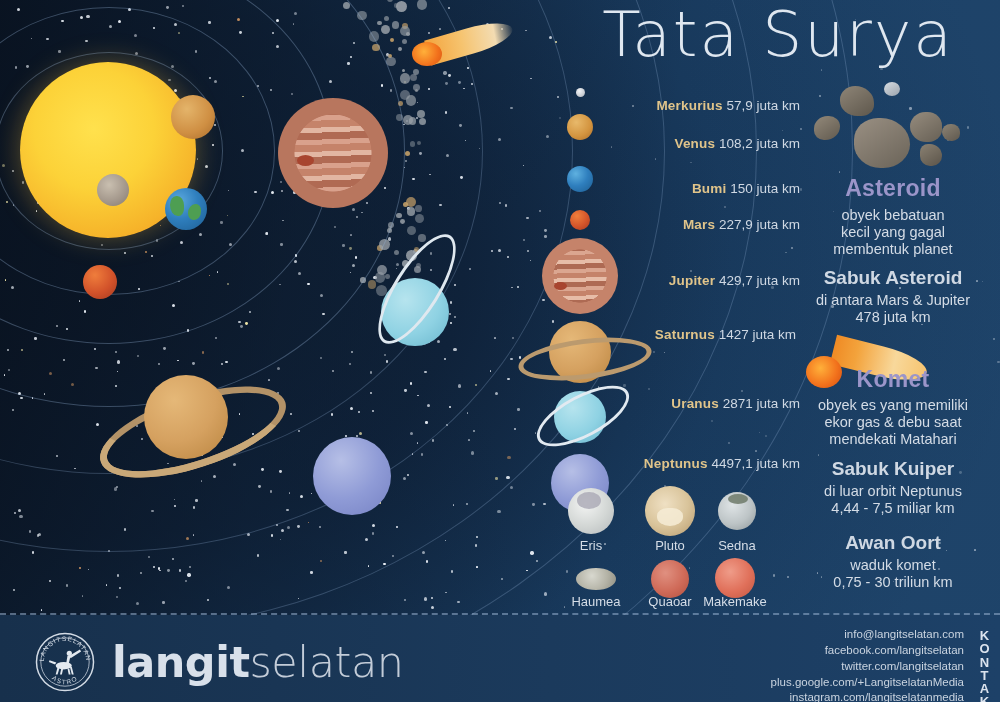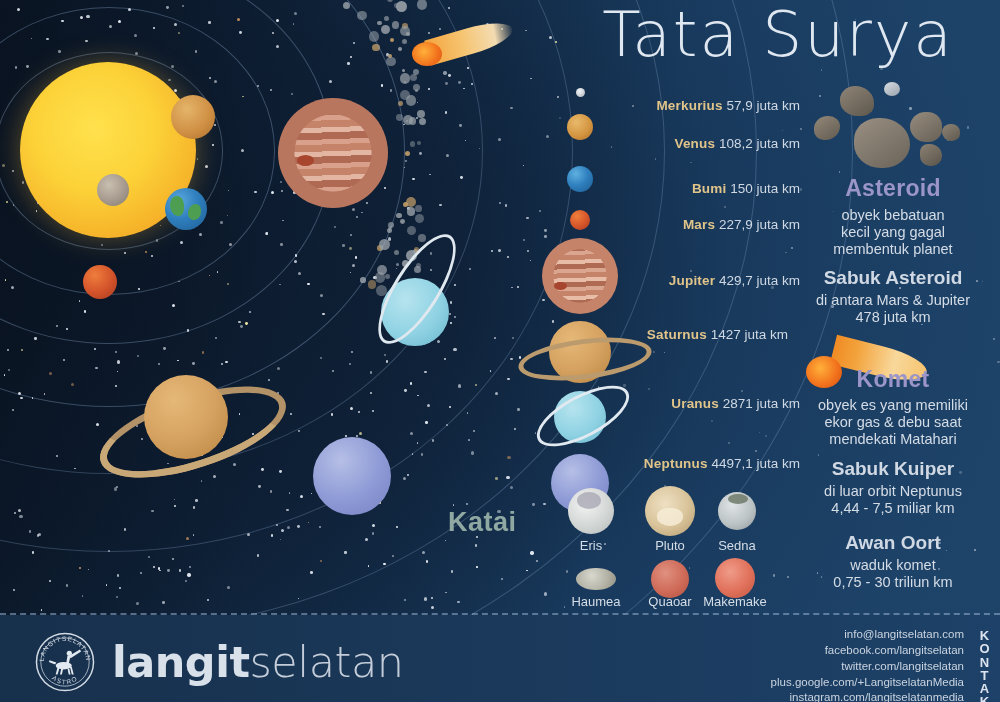--- a/index.html
+++ b/index.html
@@ -763,21 +763,21 @@
       <div class="prow" style="right: 0px; top: 50px; text-align: right;"><span class="nm">Venus</span><span class="ds"> 108,2 juta km</span></div>
       <div class="picon" style="left: 27px; top: 28px; width: 26px; height: 26px; background: radial-gradient(circle at 36% 32%, rgb(232, 185, 107), rgb(211, 148, 63) 58%, rgb(171, 109, 42) 100%);"></div>
       <div class="prow" style="right: 0px; top: 95px; text-align: right;"><span class="nm">Bumi</span><span class="ds"> 150 juta km</span></div>
       <div class="picon" style="left: 27px; top: 80px; width: 26px; height: 26px; background: radial-gradient(circle at 34% 30%, rgb(95, 177, 224), rgb(47, 127, 190) 48%, rgb(29, 93, 146) 100%);"></div>
       <div class="prow" style="right: 0px; top: 131px; text-align: right;"><span class="nm">Mars</span><span class="ds"> 227,9 juta km</span></div>
       <div class="picon" style="left: 30px; top: 124px; width: 20px; height: 20px; background: radial-gradient(circle at 35% 30%, rgb(240, 127, 60), rgb(212, 84, 42) 55%, rgb(166, 58, 32) 100%);"></div>
       <div class="prow" style="right: 0px; top: 187px; text-align: right;"><span class="nm">Jupiter</span><span class="ds"> 429,7 juta km</span></div>
       <div class="picon" style="left: 2px; top: 152px; width: 76px; height: 76px; background: rgb(197, 131, 106);"></div>
       <div class="picon" style="left: 2px; top: 152px; width: 76px; height: 76px; overflow: hidden; background: repeating-linear-gradient(178deg, rgb(197, 131, 106) 0px, rgb(197, 131, 106) 5px, rgb(231, 189, 168) 5px, rgb(231, 189, 168) 9px, rgb(174, 106, 83) 9px, rgb(174, 106, 83) 14px, rgb(219, 166, 144) 14px, rgb(219, 166, 144) 18px); mask: radial-gradient(circle, rgb(0, 0, 0) 49%, transparent 50%);"></div>
       <div class="picon" style="left: 14px; top: 196px; width: 13px; height: 8px; background: rgb(168, 69, 47);"></div>
-      <div class="prow" style="right: 12px; top: 241px; text-align: right;"><span class="nm">Saturnus</span><span class="ds"> 1427 juta km</span></div>
+      <div class="prow" style="right: 4px; top: 241px; text-align: right;"><span class="nm">Saturnus</span><span class="ds"> 1427 juta km</span></div>
       <div class="picon" style="left: 9px; top: 235px; width: 62px; height: 62px; background: radial-gradient(circle at 36% 30%, rgb(229, 184, 120), rgb(213, 161, 96) 52%, rgb(185, 132, 63) 100%);"></div>
       <div style="position: absolute; left: -22px; top: 253px; width: 124px; height: 30px; border: 5px solid rgb(187, 154, 110); border-radius: 50%; transform: rotate(-7deg);"></div>
       <div class="prow" style="right: 0px; top: 310px; text-align: right;"><span class="nm">Uranus</span><span class="ds"> 2871 juta km</span></div>
       <div class="picon" style="left: 14px; top: 305px; width: 52px; height: 52px; background: radial-gradient(circle at 36% 32%, rgb(182, 228, 238), rgb(143, 210, 227) 55%, rgb(105, 182, 205) 100%);"></div>
       <div style="position: absolute; left: -8px; top: 309px; width: 96px; height: 36px; border: 3.2px solid rgb(226, 234, 241); border-radius: 50%; transform: rotate(-28deg);"></div>
       <div class="prow" style="right: 0px; top: 370px; text-align: right;"><span class="nm">Neptunus</span><span class="ds"> 4497,1 juta km</span></div>
       <div class="picon" style="left: 11px; top: 368px; width: 58px; height: 58px; background: radial-gradient(circle at 36% 30%, rgb(182, 191, 230), rgb(143, 155, 214) 52%, rgb(118, 130, 196) 100%);"></div>
     </div>
 
   <div style="position:absolute;left:812px;top:86px;width:180px;height:88px;">
@@ -824,21 +824,20 @@
     <div class="bodytxt">4,44 - 7,5 miliar km</div>
   </div>
 
   <div class="rcol" style="top:532px;">
     <div class="hd-gray">Awan Oort</div>
     <div class="bodytxt" style="margin-top:3px;">waduk komet</div>
     <div class="bodytxt">0,75 - 30 triliun km</div>
   </div>
 
   <div id="katai-title">
-    <div>Katai</div>
   </div>
   <div class="layer" id="dwarfs">
       <div style="position: absolute; left: 568px; top: 488px; width: 46px; height: 46px; border-radius: 50%; background: radial-gradient(circle at 38% 34%, rgb(243, 244, 243), rgb(210, 214, 212) 55%, rgb(180, 185, 187) 100%);"></div>
       <div style="position: absolute; left: 531px; top: 538px; width: 120px; text-align: center; font-size: 13px; color: rgb(213, 221, 231);">Eris</div>
       <div style="position: absolute; left: 645px; top: 486px; width: 50px; height: 50px; border-radius: 50%; background: radial-gradient(circle at 40% 36%, rgb(239, 224, 195), rgb(217, 196, 155) 52%, rgb(183, 154, 109) 100%);"></div>
       <div style="position: absolute; left: 610px; top: 538px; width: 120px; text-align: center; font-size: 13px; color: rgb(213, 221, 231);">Pluto</div>
       <div style="position: absolute; left: 718px; top: 492px; width: 38px; height: 38px; border-radius: 50%; background: radial-gradient(circle at 38% 34%, rgb(223, 228, 230), rgb(189, 196, 198) 55%, rgb(141, 150, 153) 100%);"></div>
       <div style="position: absolute; left: 677px; top: 538px; width: 120px; text-align: center; font-size: 13px; color: rgb(213, 221, 231);">Sedna</div>
       <div style="position: absolute; left: 576px; top: 568px; width: 40px; height: 22px; border-radius: 50%; background: radial-gradient(circle at 40% 36%, rgb(216, 216, 207), rgb(180, 179, 166) 55%, rgb(142, 141, 129) 100%);"></div>
       <div style="position: absolute; left: 536px; top: 594px; width: 120px; text-align: center; font-size: 13px; color: rgb(213, 221, 231);">Haumea</div>

